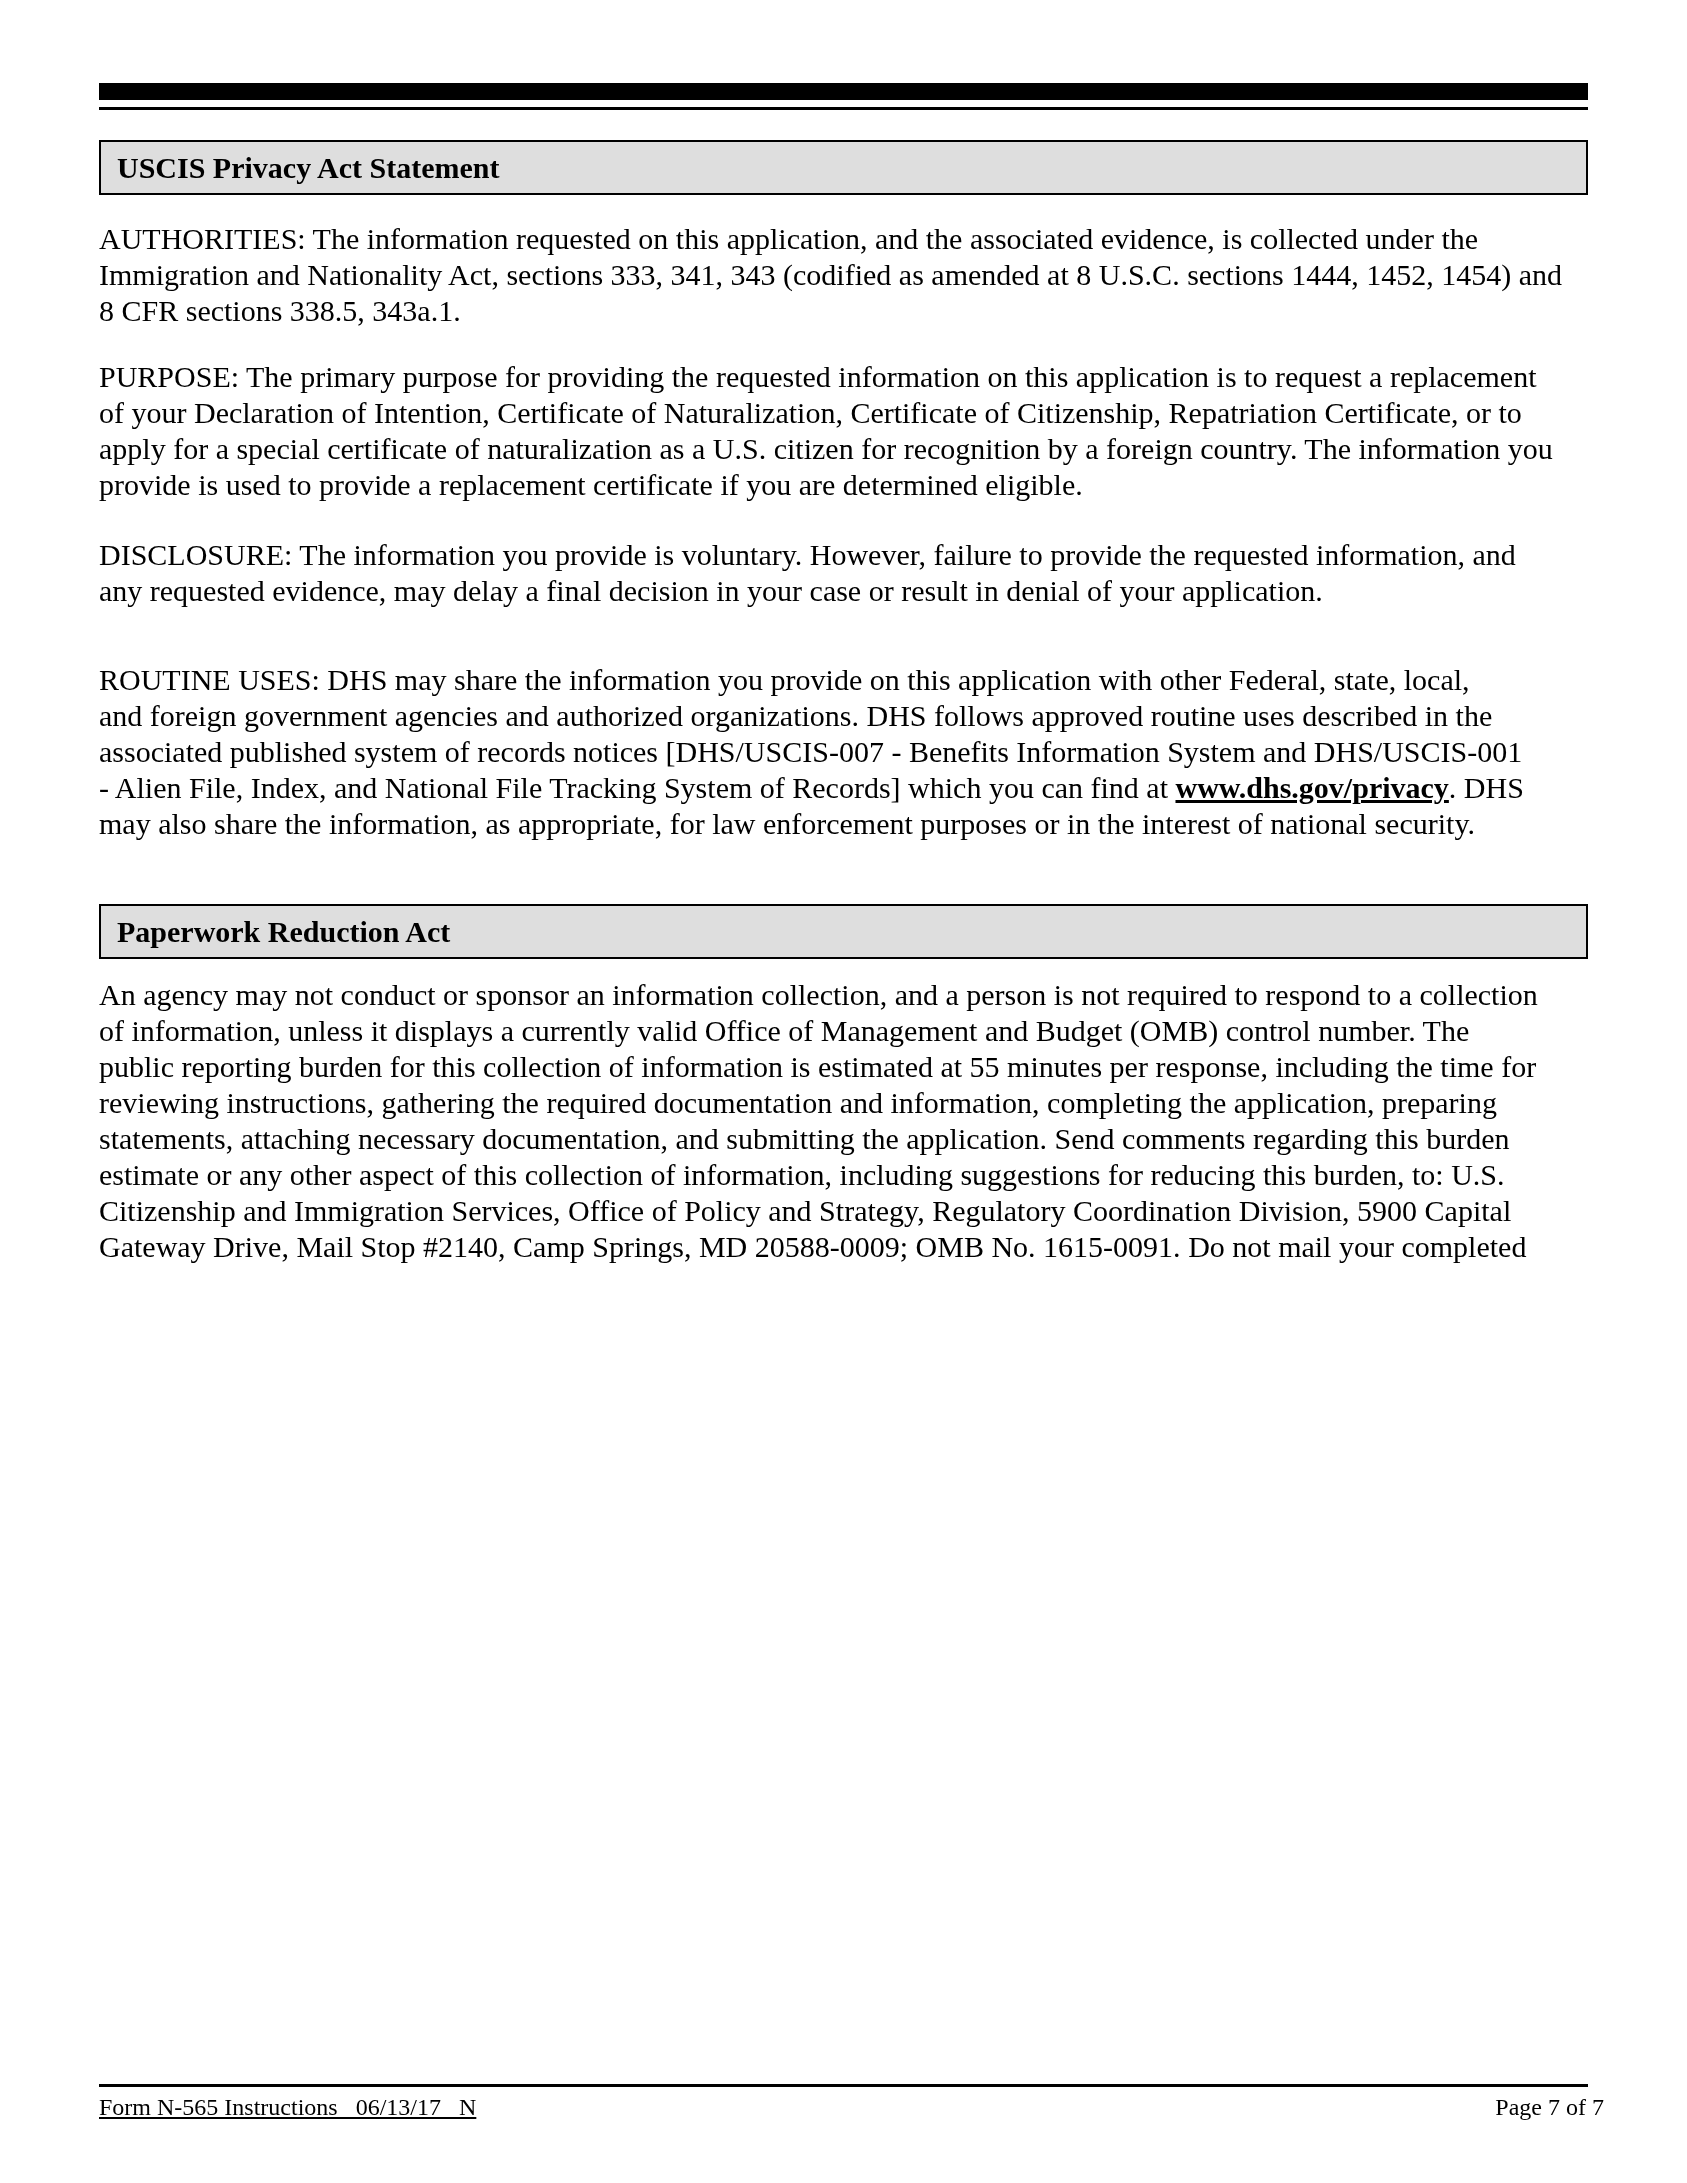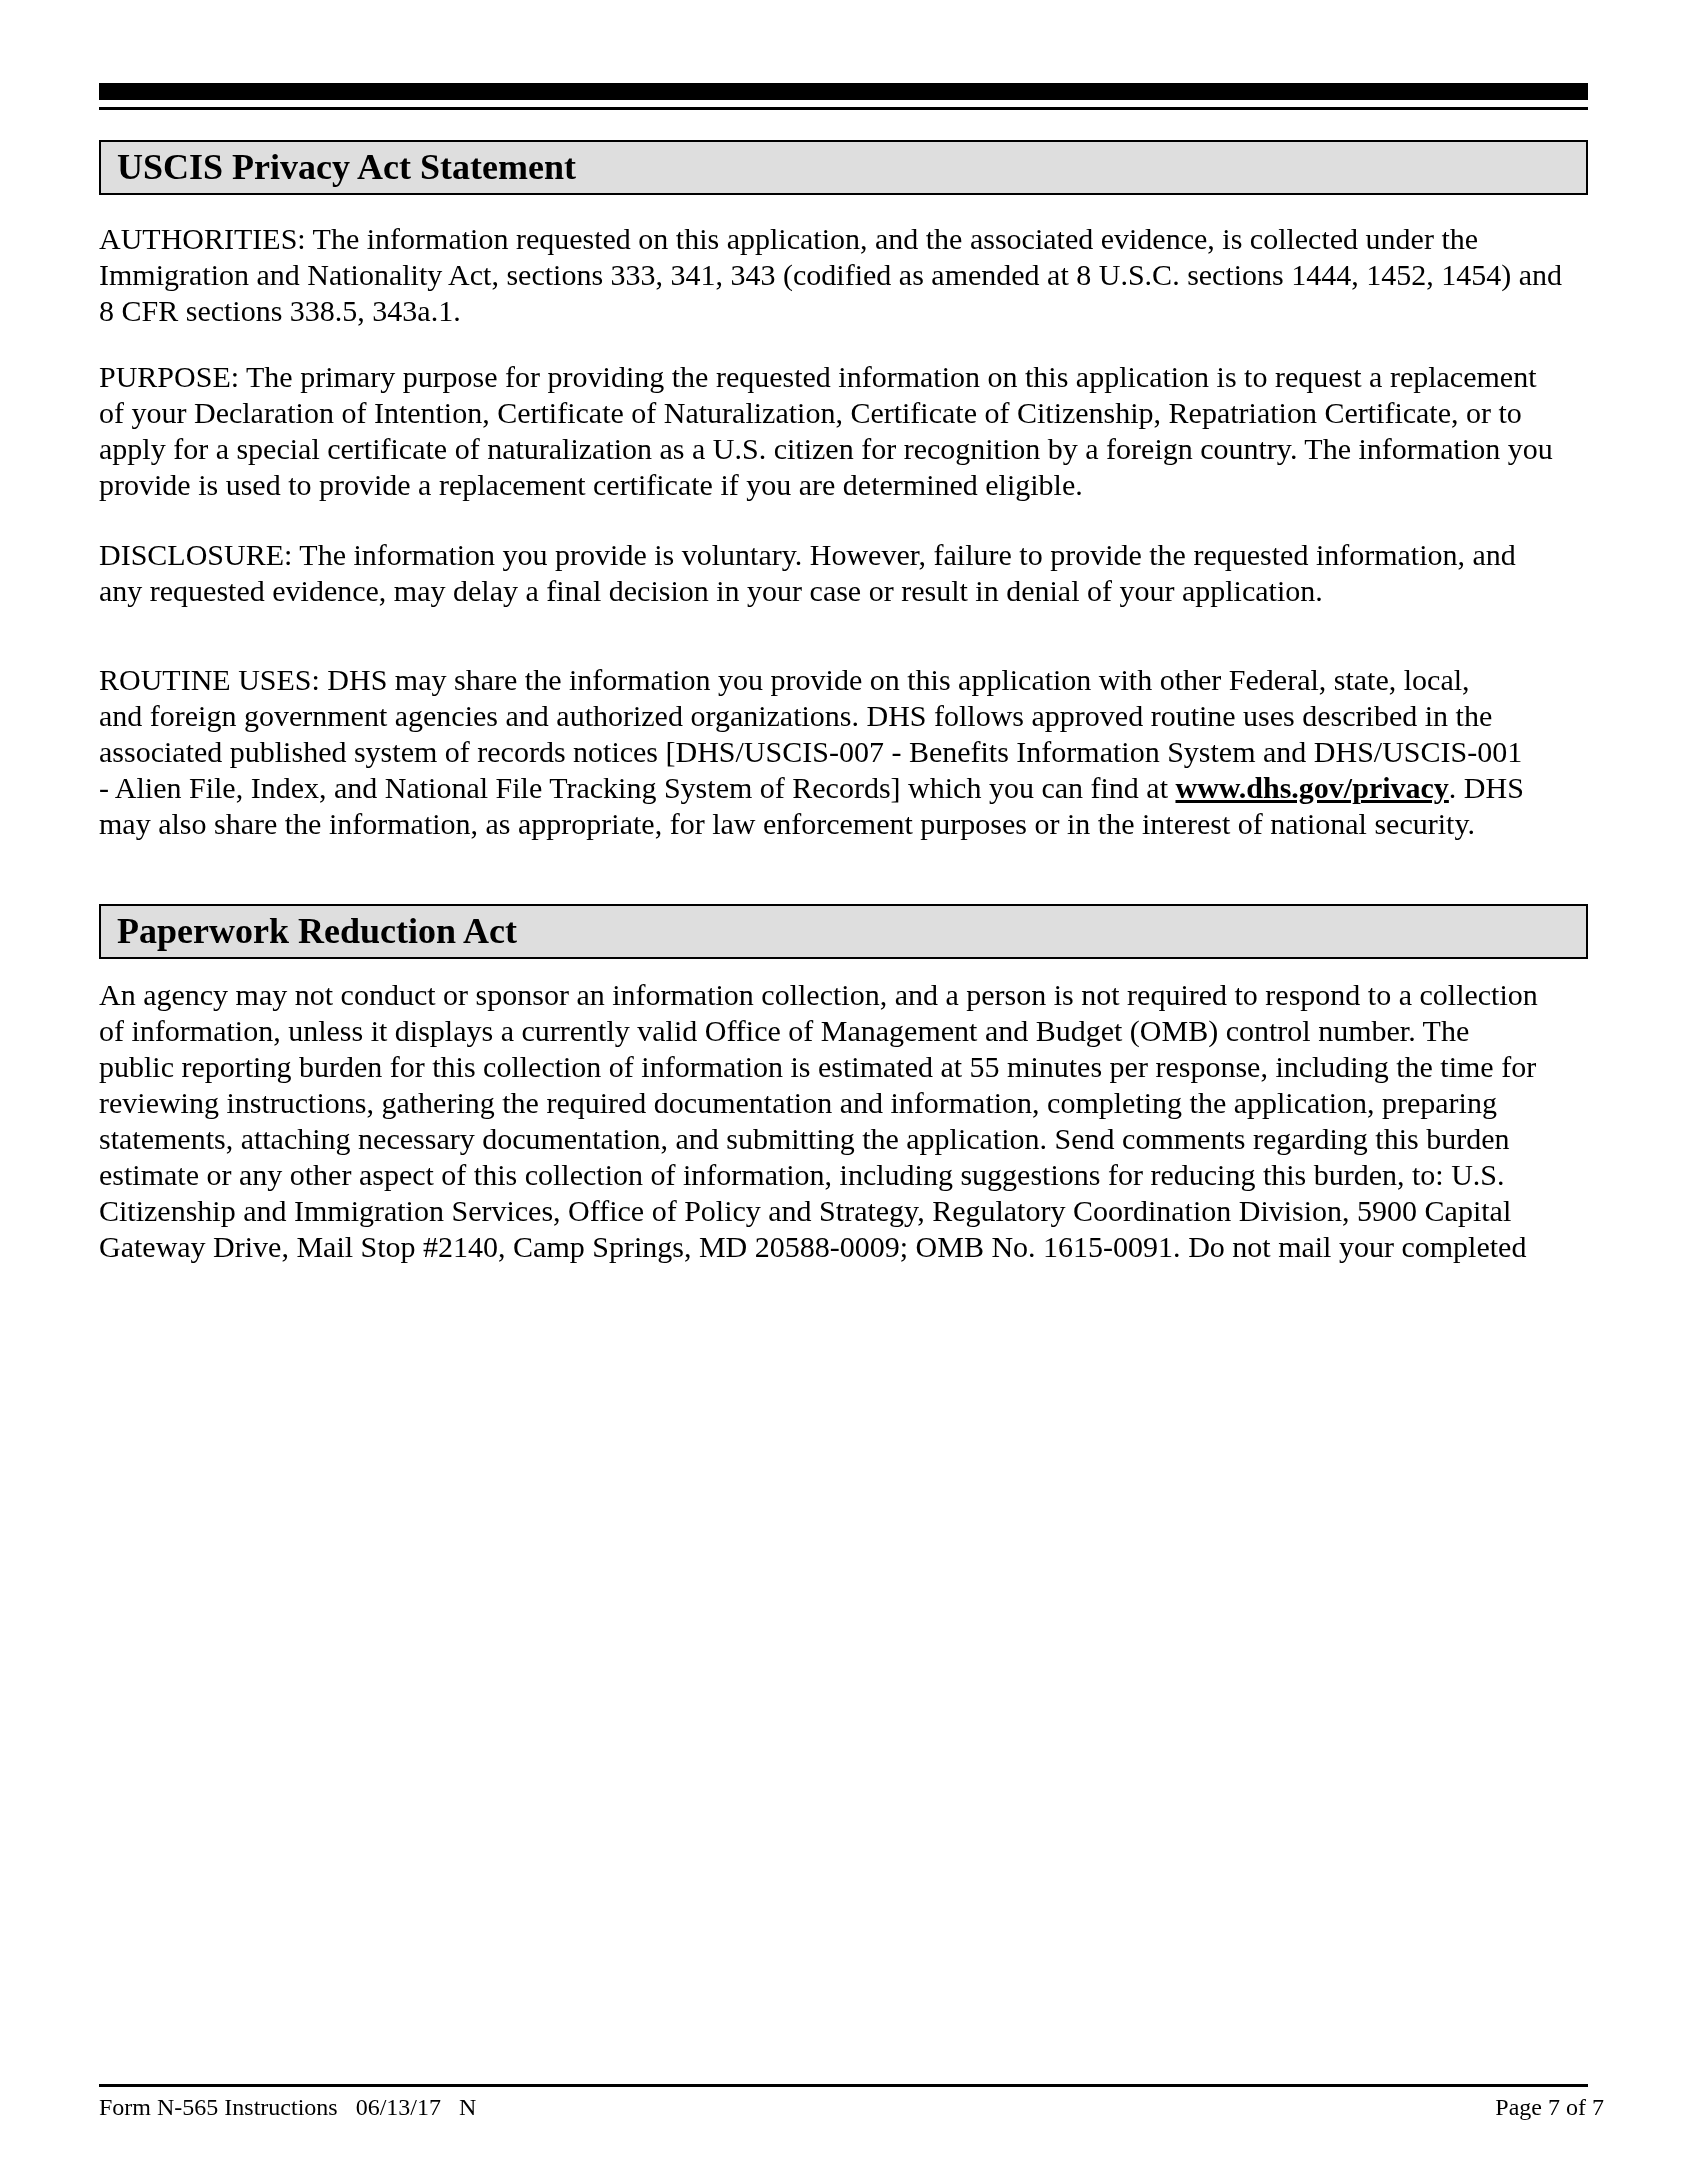--- a/index.html
+++ b/index.html
@@ -2,28 +2,28 @@
 <html style="font-size:10.6px"><head>
 <meta charset="utf-8">
 <style>
   html, body { margin: 0; padding: 0; background: #ffffff; }
   body { width: 1687px; height: 2183px; position: relative; overflow: hidden;
          font-family: "Liberation Serif", "DejaVu Serif", serif; color: #000; }
   .rule-thick { position: absolute; left: 99px; top: 83px; width: 1489px; height: 17px; background: #000; }
   .rule-thin  { position: absolute; left: 99px; top: 107px; width: 1489px; height: 2.6px; background: #000; }
   .section-box { position: absolute; left: 99px; width: 1489px; height: 55px; box-sizing: border-box;
                  border: 2.6px solid #000; background: #dedede; }
-  .section-box .title { position: absolute; left: 16px; top: 6.6px; font-size: 36px; font-weight: bold; line-height: 37px; white-space: nowrap; }
+  .section-box .title { position: absolute; left: 16px; top: 6.6px; font-size: 30px; font-weight: bold; line-height: 37px; white-space: nowrap; }
   .para { position: absolute; left: 99px; width: 1489px; font-size: 30px; line-height: 36px; margin: 0; }
   .para .label { font-weight: normal; }
   .para .link { color: #000000; font-weight: bold; text-decoration: underline; }
   .para .strong { font-weight: normal; }
   .line { display: block; white-space: nowrap; }
   .footer-rule { position: absolute; left: 99px; top: 2084px; width: 1489px; height: 2.6px; background: #000; }
-  .footer-left { position: absolute; left: 99px; top: 2093px; font-size: 24px; line-height: 29px; white-space: pre; }
+  .footer-left { position: absolute; left: 99px; top: 2093px; font-size: 24px; line-height: 29px; white-space: pre; text-decoration: underline; }
   .footer-right { position: absolute; right: 83px; top: 2093px; font-size: 24px; line-height: 29px; white-space: nowrap; }
 </style>
 </head>
 <body>
 
 <div class="rule-thick"></div>
 <div class="rule-thin"></div>
 
 <div class="section-box" style="top:140px;">
   <span class="title">USCIS Privacy Act Statement</span>

